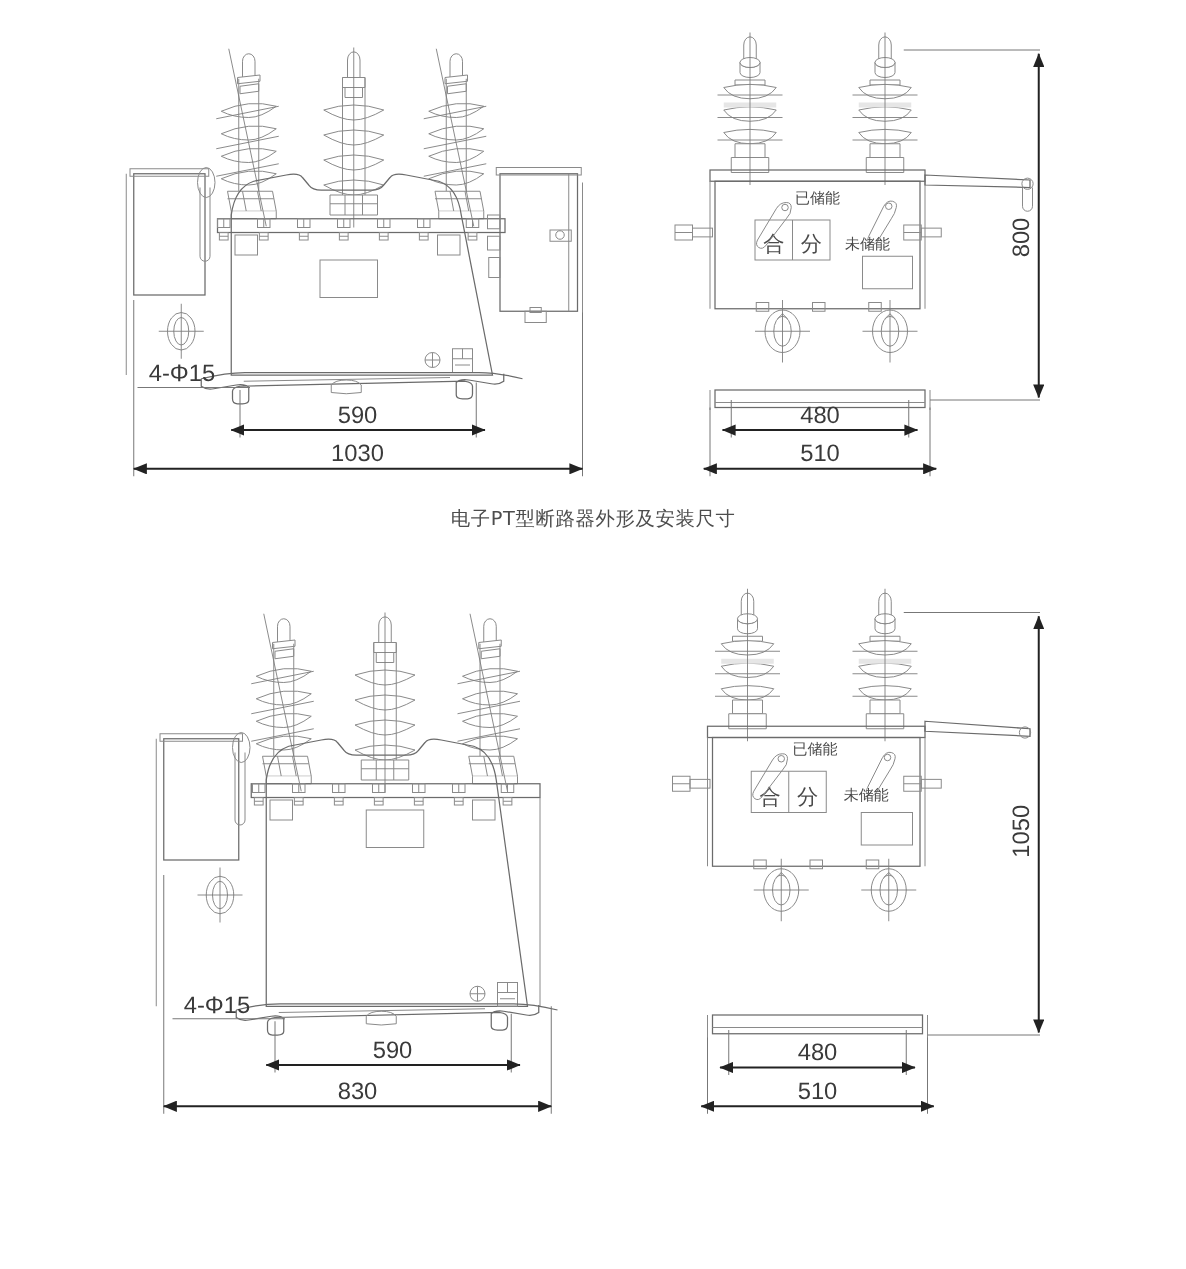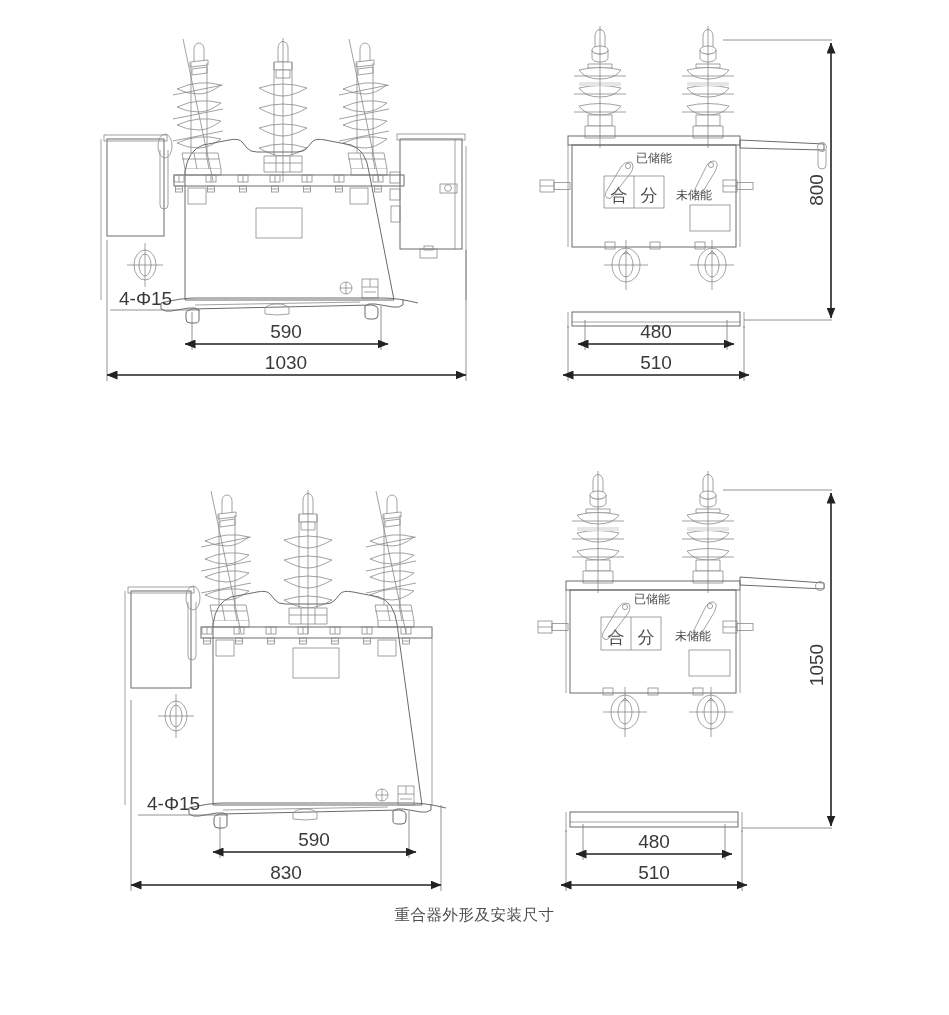--- a/index.html
+++ b/index.html
@@ -441,15 +441,15 @@
 
       <line class="dimline" x1="561" y1="885" x2="747" y2="885" marker-start="url(#arrL)" marker-end="url(#arrR)"></line>
       <text class="dimtxt" x="654" y="879" text-anchor="middle">510</text>
 
       <line class="dimline" x1="831" y1="493" x2="831" y2="826" marker-start="url(#arrL)" marker-end="url(#arrR)"></line>
       <text class="dimtxt" x="823" y="665" text-anchor="middle" transform="rotate(-90 823 665)">1050</text>
     </g>
   </g>
 </svg>
 
-<div class="caption" id="cap-bottom">重合器外形及安装尺寸</div>
+<div class="caption" id="cap-top">电子PT型断路器外形及安装尺寸</div>
 
 </div>
 
 </body></html>

